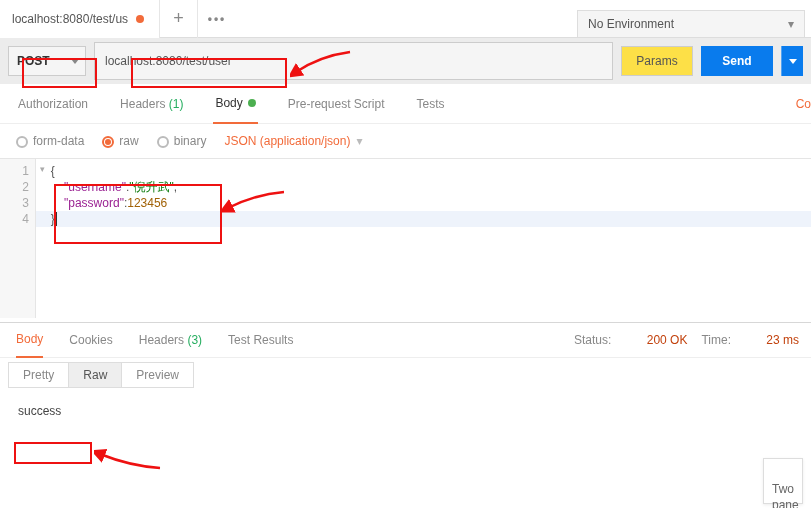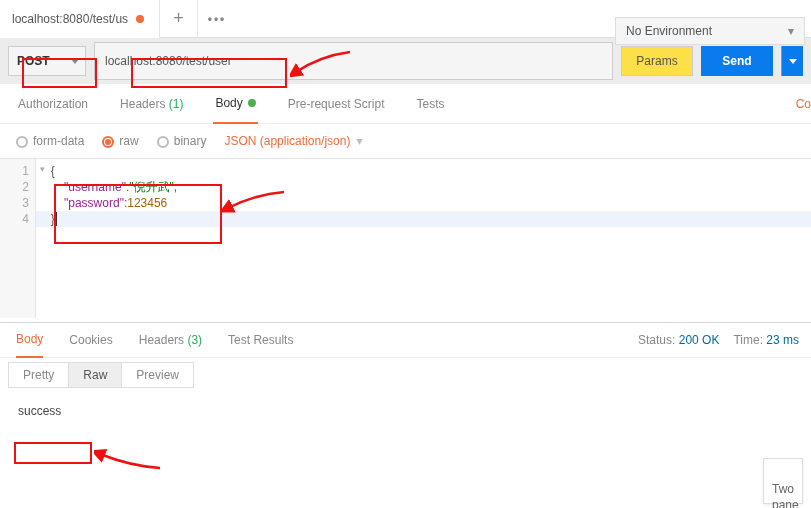--- a/index.html
+++ b/index.html
@@ -5,21 +5,21 @@
 * { margin: 0; padding: 0; box-sizing: border-box; font-family: -apple-system, "Helvetica Neue", Arial, sans-serif; font-size: 12px; }
 body { background: #fff; width: 811px; height: 508px; overflow: hidden; position: relative; color: #555; }
 
 
 .tabbar { height: 38px; display: flex; align-items: center; border-bottom: 1px solid #ddd; position: relative; }
 .tab { height: 38px; display: flex; align-items: center; padding: 0 12px; border-right: 1px solid #e6e6e6; min-width: 160px; background: #fff; }
 .tab .tab-label { color: #555; font-size: 12px; max-width: 120px; overflow: hidden; white-space: nowrap; text-overflow: ellipsis; }
 .tab .dot { width: 8px; height: 8px; border-radius: 50%; background: #f26b3a; margin-left: 8px; }
 .tab-add { width: 38px; height: 38px; display: flex; align-items: center; justify-content: center; border-right: 1px solid #e6e6e6; color: #888; font-size: 18px; cursor: pointer; }
 .tab-more { width: 38px; height: 38px; display: flex; align-items: center; justify-content: center; color: #888; cursor: pointer; letter-spacing: 2px; font-weight: bold; }
-.env-select { position: absolute; right: 6px; top: 17px; width: 190px; height: 28px; background: #f5f5f5; border: 1px solid #ddd; display: flex; align-items: center; padding: 0 10px; color: #555; justify-content: space-between; }
+.env-select { position: absolute; right: 6px; top: 10px; width: 228px; height: 28px; background: #f5f5f5; border: 1px solid #ddd; display: flex; align-items: center; padding: 0 10px; color: #555; justify-content: space-between; }
 .env-select .caret { color: #888; }
 
 
 .reqline { height: 46px; background: #ececec; display: flex; align-items: center; padding: 0 8px; gap: 8px; }
 .method-wrap { width: 78px; height: 30px; background: #f5f5f5; border: 1px solid #ccc; display: flex; align-items: center; padding: 0 8px; font-weight: bold; color: #333; position: relative; }
 .method-wrap::after { content: ""; position: absolute; right: 6px; top: 12px; border-left: 4px solid transparent; border-right: 4px solid transparent; border-top: 5px solid #888; }
 .url-input { flex: 1; height: 38px; background: #f5f5f5; border: 1px solid #ccc; padding: 0 10px; color: #555; display: flex; align-items: center; }
 .params-btn { width: 72px; height: 30px; background: #fde047; border: 1px solid #ccc; display: flex; align-items: center; justify-content: center; color: #555; }
 .send-btn { width: 72px; height: 30px; background: #097bed; color: #fff; display: flex; align-items: center; justify-content: center; font-weight: bold; }
 .send-caret { width: 22px; height: 30px; background: #097bed; border-left: 1px solid rgba(255,255,255,0.3); display: flex; align-items: center; justify-content: center; }
@@ -49,21 +49,21 @@
 .k { color: #9b2393; }
 .s { color: #0b7a0b; }
 .n { color: #a16207; }
 .currentline { position: absolute; left: 36px; right: 0; top: 52px; height: 16px; background: #eef3fb; z-index: 0; }
 
 
 .resp-tabs { height: 36px; border-top: 1px solid #d7d7d7; border-bottom: 1px solid #eee; display: flex; align-items: center; padding: 0 16px; gap: 26px; color: #888; position: relative; margin-top: 4px; }
 .resp-tabs .rtab2 { height: 36px; display: flex; align-items: center; cursor: pointer; }
 .resp-tabs .rtab2.active { color: #f26b3a; border-bottom: 2px solid #f26b3a; }
 .resp-meta { position: absolute; right: 12px; color: #888; display: flex; gap: 14px; }
-.resp-meta .ok { color: #0369a1; }
+.resp-meta .ok { color: #c2410c; margin-left: 32px; }
 
 .viewmodes { height: 34px; display: flex; align-items: center; padding: 8px 8px; gap: 0; }
 .seg { border: 1px solid #ddd; display: flex; height: 26px; }
 .seg > div { padding: 0 14px; display: flex; align-items: center; color: #888; border-right: 1px solid #ddd; }
 .seg > div:last-child { border-right: none; }
 .seg > div.sel { background: #eee; color: #555; }
 
 .resp-body { padding: 12px 18px; font-family: Consolas, Menlo, monospace; color: #444; position: relative; height: 90px; }
 
 .side-popup { position: absolute; right: 8px; bottom: 4px; width: 40px; height: 44px; border: 1px solid #ddd; background: #fff; padding: 22px 8px; color: #666; line-height: 16px; box-shadow: 0 1px 3px rgba(0,0,0,0.08); }

